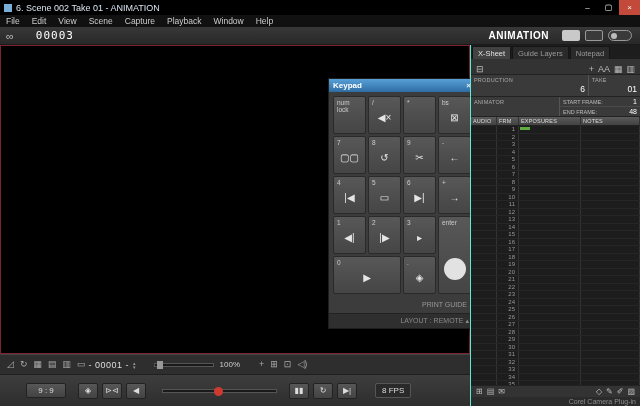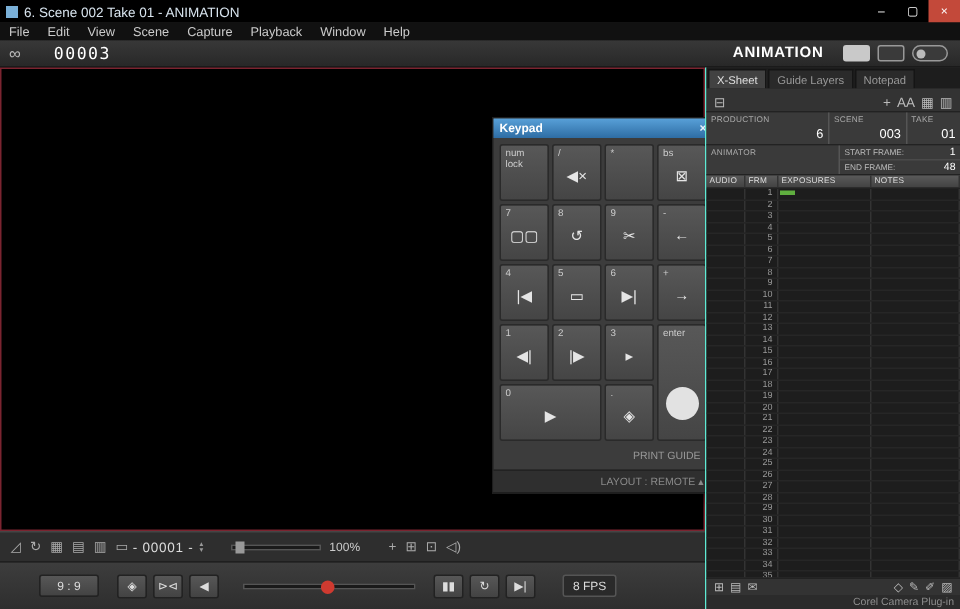--- a/index.html
+++ b/index.html
@@ -233,24 +233,20 @@
       </div>
     <div class="xtoolbar">
       <div class="xt-left"><span class="icon">⊟</span></div>
       <div class="xt-right"><span class="icon">+</span><span class="icon">AA</span><span class="icon">▦</span><span class="icon">▥</span></div>
     </div>
     <div class="xprod">
       <div class="pcell prod">
         <div class="plabel">PRODUCTION</div>
         <div class="pvalue">6</div>
       </div>
-      <div class="pcell scene">
-        <div class="plabel">SCENE</div>
-        <div class="pvalue">003</div>
-      </div>
       <div class="pcell take">
         <div class="plabel">TAKE</div>
         <div class="pvalue">01</div>
       </div>
     </div>
     <div class="xanim">
       <div class="acell">
         <div class="plabel">ANIMATOR</div>
       </div>
       <div class="aframes">

